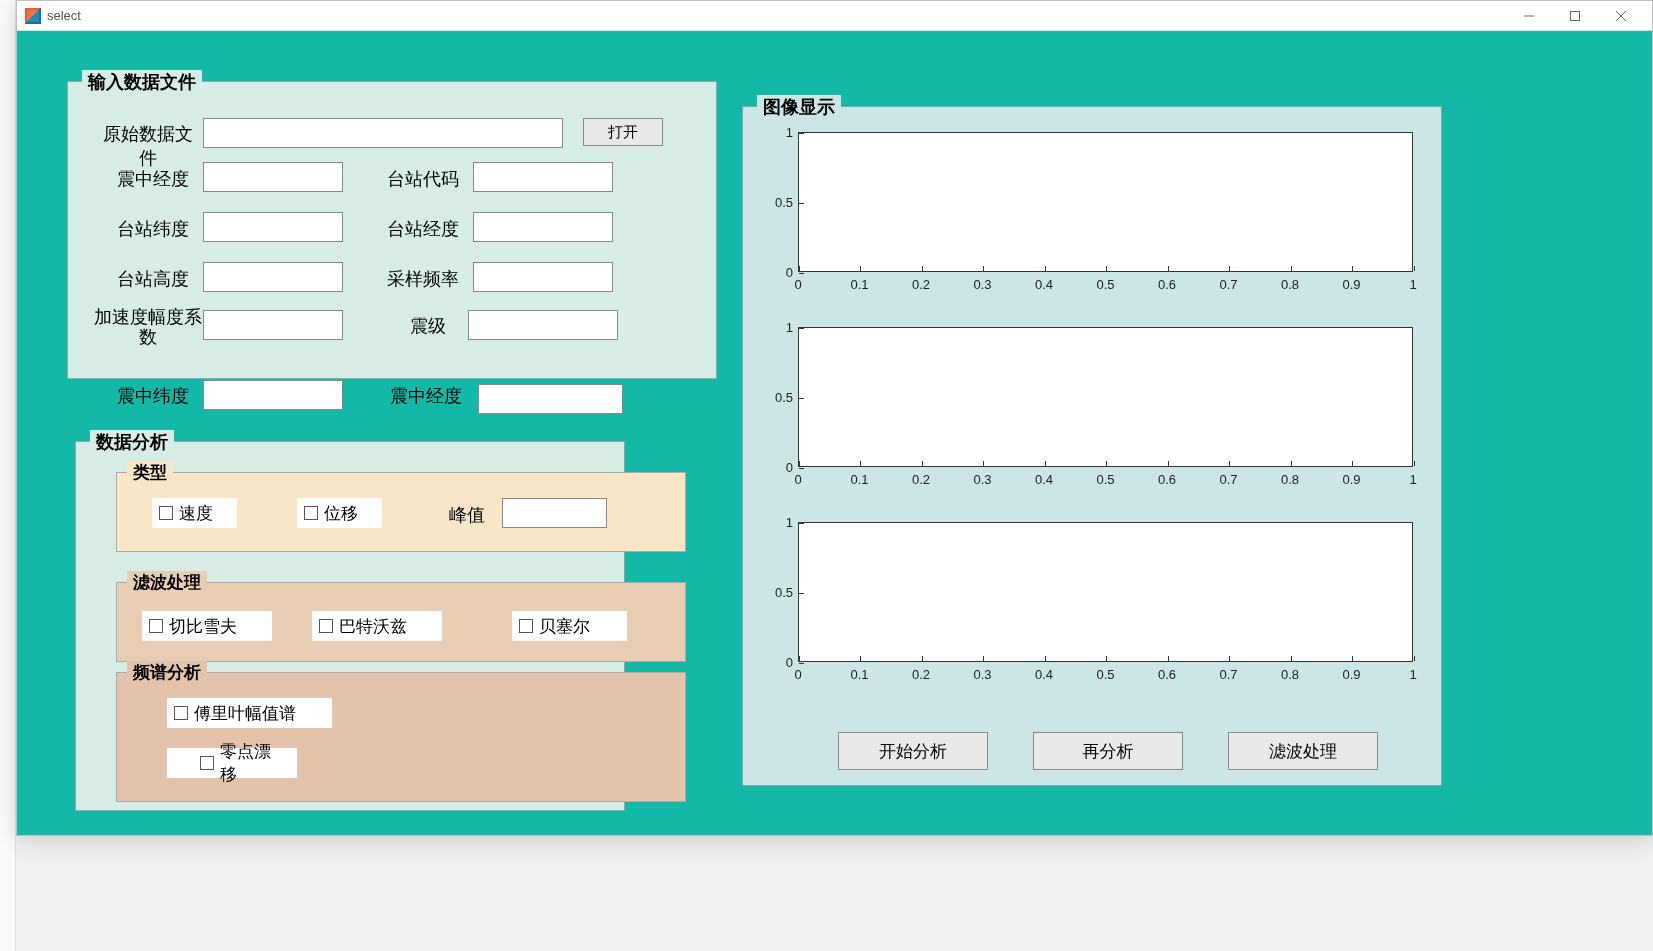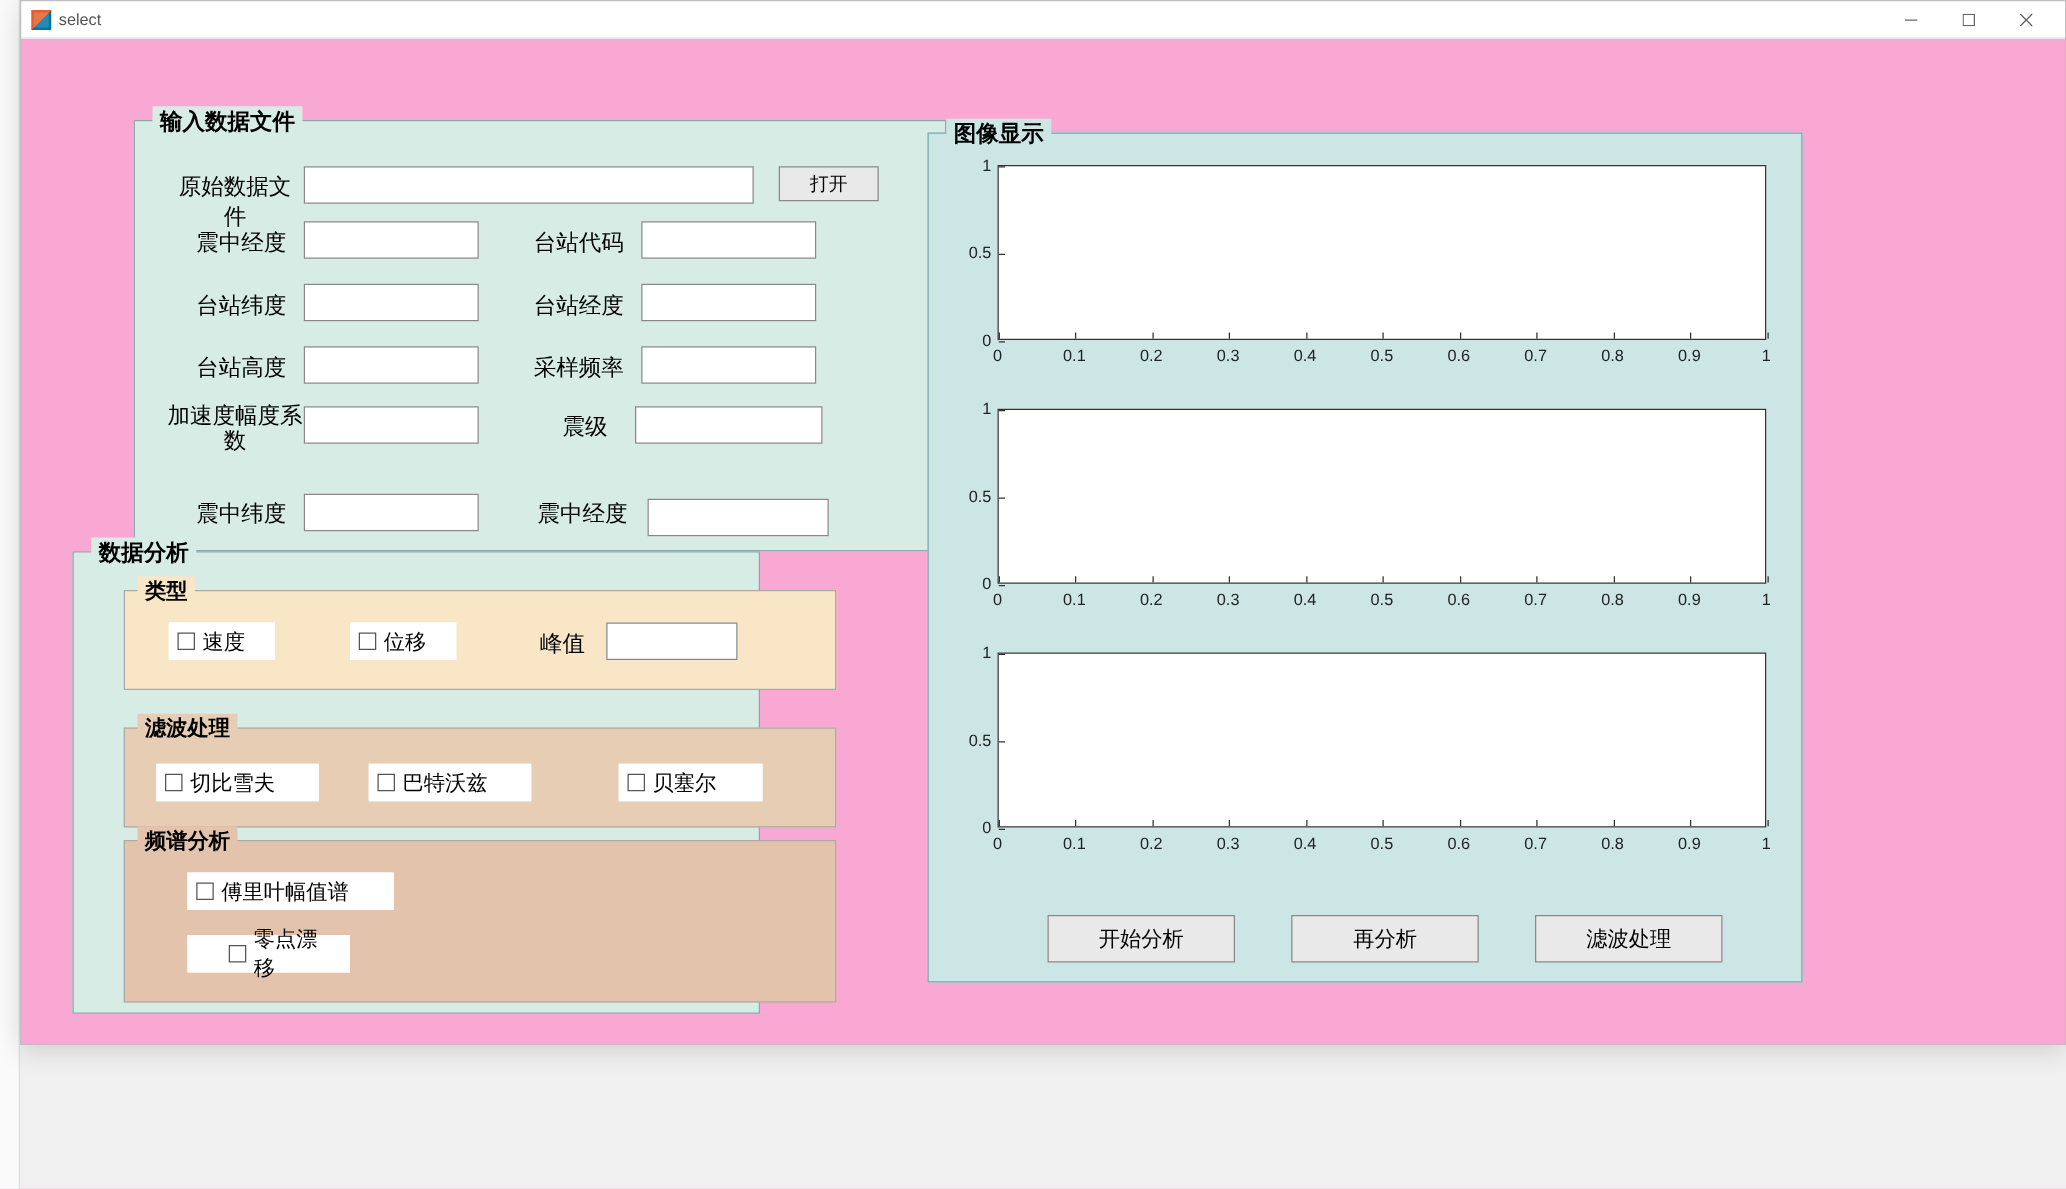--- a/index.html
+++ b/index.html
@@ -4,21 +4,21 @@
 <style>
   * { box-sizing: border-box; }
   html, body { margin:0; padding:0; height:100%; font-family:"Microsoft YaHei","SimSun",sans-serif; font-size:15px; color:#000; }
   body { background:#f0f0f0; }
 
   
   .bg-left { position:absolute; left:0; top:0; width:16px; height:100%; background:#fafafa; border-right:1px solid #ddd; }
 
   .window {
     position:absolute; left:16px; top:0; right:0; height:836px;
-    background:#f9a8d4; border:1px solid #bfbfbf;
+    background:#14b8a6; border:1px solid #bfbfbf;
     box-shadow:0 4px 20px rgba(0,0,0,.15);
   }
   .titlebar {
     height:30px; background:#fff; border-bottom:1px solid #e0e0e0;
     display:flex; align-items:center; padding:0 8px; color:#555;
   }
   .titlebar .app-icon {
     width:16px; height:16px; margin-right:6px;
     background:linear-gradient(135deg,#e06030 0 50%,#0076a8 50% 100%);
     position:relative;
@@ -30,22 +30,22 @@
   .winbtns { display:flex; gap:0; }
   .winbtn { width:46px; height:30px; display:flex; align-items:center; justify-content:center; color:#666; }
   .winbtn svg { width:10px; height:10px; stroke:currentColor; stroke-width:1; fill:none; }
 
   .client { position:absolute; top:30px; left:0; right:0; bottom:0; }
 
   
   .panel {
     position:absolute; background:#d7ece4; border:1px solid #8aa;
   }
-  .panel.input-panel { left:50px; top:65px; width:650px; height:345px;margin-left:40px; }
-  .panel.analysis-panel { left:41px; top:410px; width:550px; height:370px; }
+  .panel.input-panel { left:50px; top:50px; width:650px; height:298px; }
+  .panel.analysis-panel { left:58px; top:410px; width:550px; height:370px; }
   .panel.image-panel { left:725px; top:75px; width:700px; height:680px; background:#cce5e5; border:1px solid #7aa; }
 
   .panel-legend {
     position:absolute; top:-12px; left:14px; background:inherit;
     padding:0 6px; font-family:"KaiTi","STKaiti",serif; font-size:18px; font-weight:bold;
   }
 
   
   .lbl { position:absolute; text-align:center; font-family:"SimSun",serif; font-size:18px; }
 

